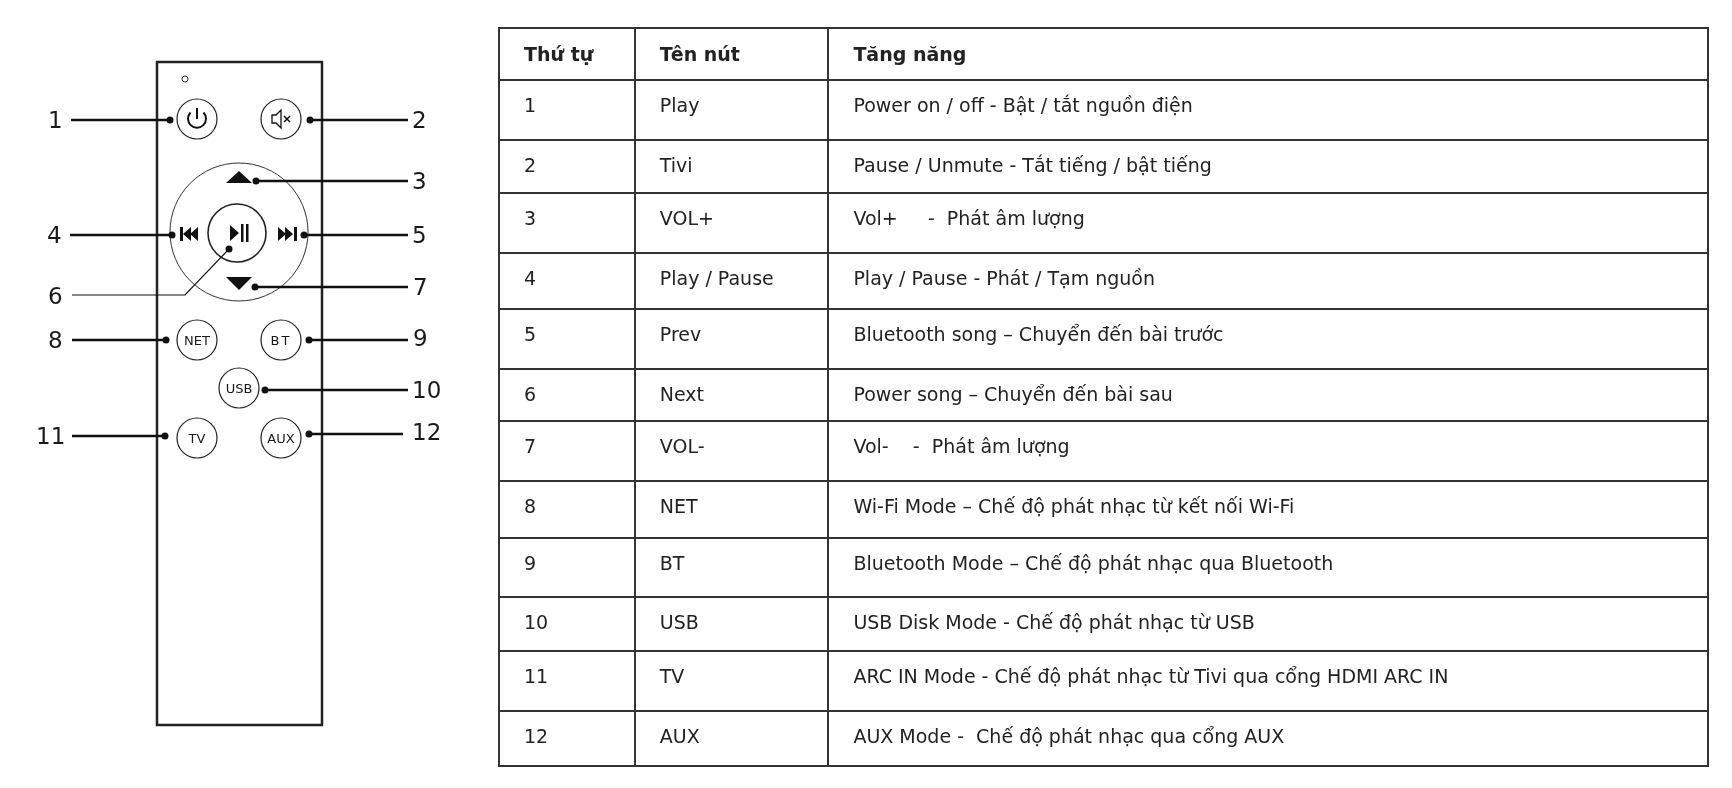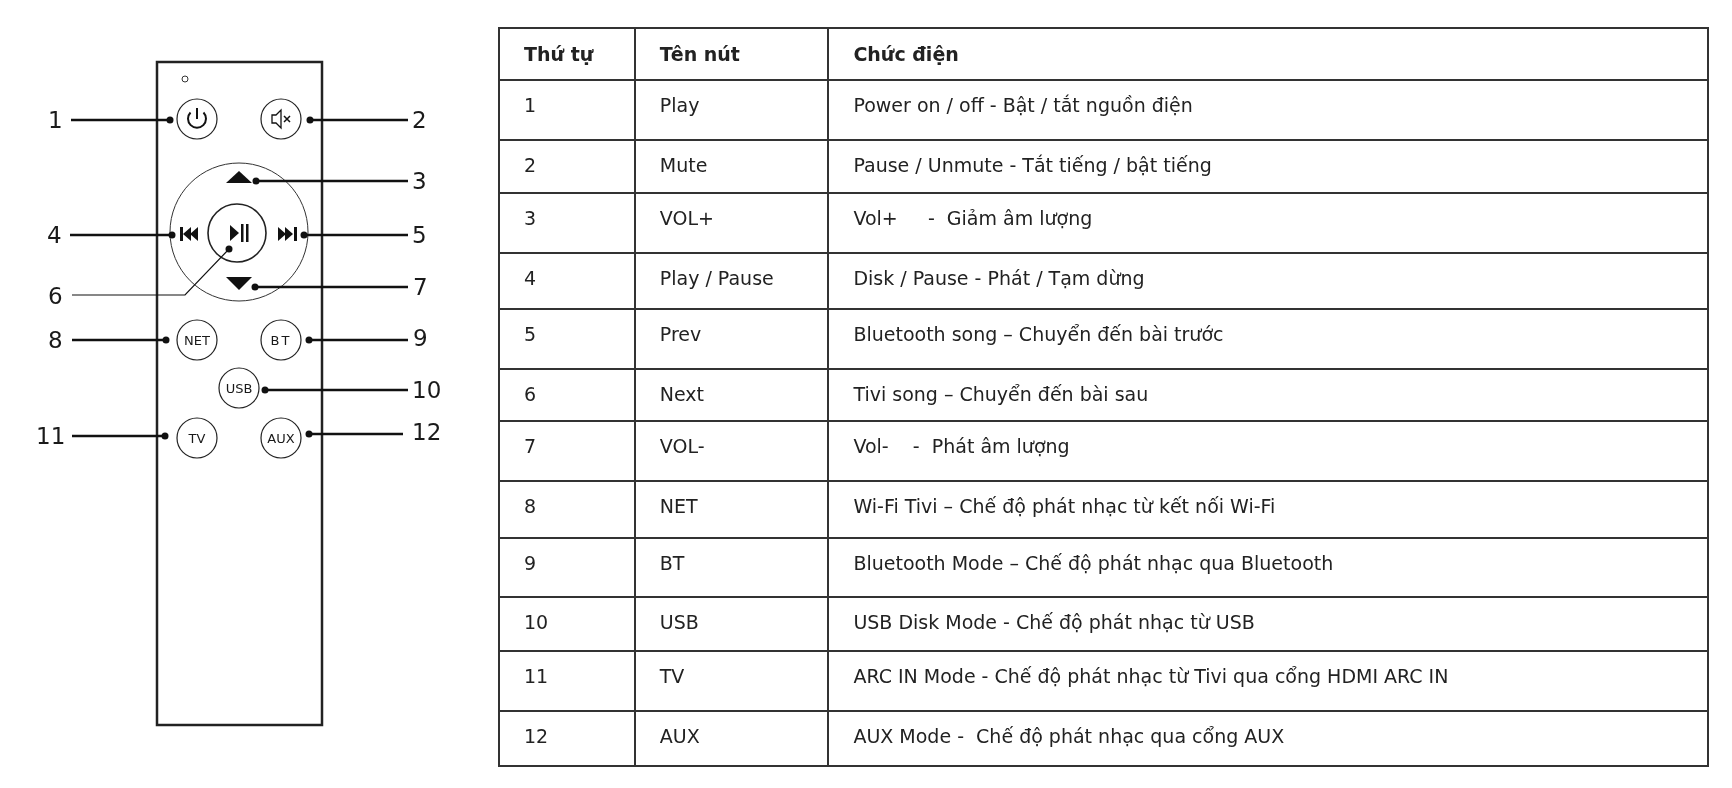--- a/index.html
+++ b/index.html
@@ -138,63 +138,63 @@
 <table id="button-table">
   <colgroup>
       <col class="c1">
       <col class="c2">
       <col class="c3">
     </colgroup>
   <thead>
     <tr>
       <th>Thứ tự</th>
       <th>Tên nút</th>
-      <th>Chức điện</th>
+      <th>Tăng năng</th>
     </tr>
   </thead>
   <tbody>
     <tr style="height:60px">
       <td>1</td>
       <td>Play</td>
       <td>Power on / off - Bật / tắt nguồn điện</td>
     </tr>
     <tr style="height:53px">
       <td>2</td>
-      <td>Mute</td>
+      <td>Tivi</td>
       <td>Pause / Unmute - Tắt tiếng / bật tiếng</td>
     </tr>
     <tr style="height:60px">
       <td>3</td>
       <td>VOL+</td>
-      <td style="white-space:pre">Vol+     -  Giảm âm lượng</td>
+      <td style="white-space:pre">Vol+     -  Phát âm lượng</td>
     </tr>
     <tr style="height:56px">
       <td>4</td>
       <td>Play / Pause</td>
-      <td>Disk / Pause - Phát / Tạm dừng</td>
+      <td>Play / Pause - Phát / Tạm nguồn</td>
     </tr>
     <tr style="height:60px">
       <td>5</td>
       <td>Prev</td>
       <td>Bluetooth song – Chuyển đến bài trước</td>
     </tr>
     <tr style="height:52px">
       <td>6</td>
       <td>Next</td>
-      <td>Tivi song – Chuyển đến bài sau</td>
+      <td>Power song – Chuyển đến bài sau</td>
     </tr>
     <tr style="height:60px">
       <td>7</td>
       <td>VOL-</td>
       <td style="white-space:pre">Vol-    -  Phát âm lượng</td>
     </tr>
     <tr style="height:57px">
       <td>8</td>
       <td>NET</td>
-      <td>Wi-Fi Tivi – Chế độ phát nhạc từ kết nối Wi-Fi</td>
+      <td>Wi-Fi Mode – Chế độ phát nhạc từ kết nối Wi-Fi</td>
     </tr>
     <tr style="height:59px">
       <td>9</td>
       <td>BT</td>
       <td>Bluetooth Mode – Chế độ phát nhạc qua Bluetooth</td>
     </tr>
     <tr style="height:54px">
       <td>10</td>
       <td>USB</td>
       <td>USB Disk Mode - Chế độ phát nhạc từ USB</td>

